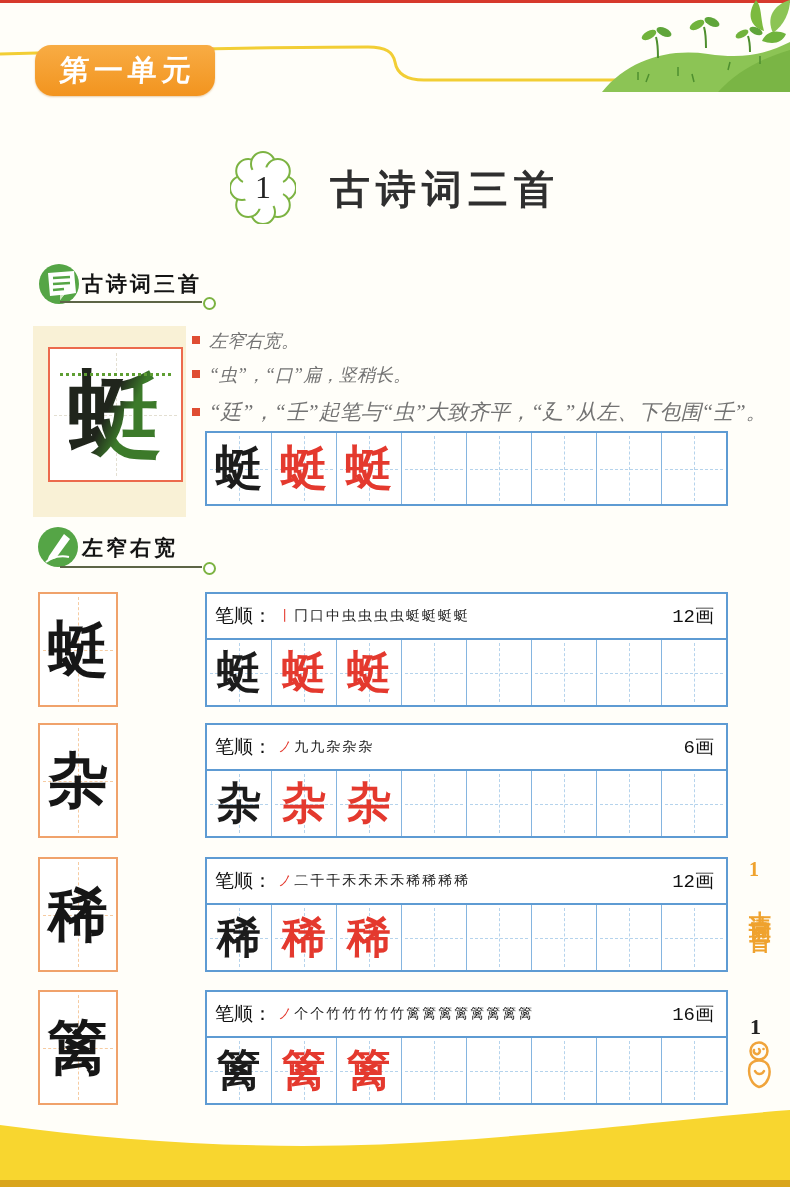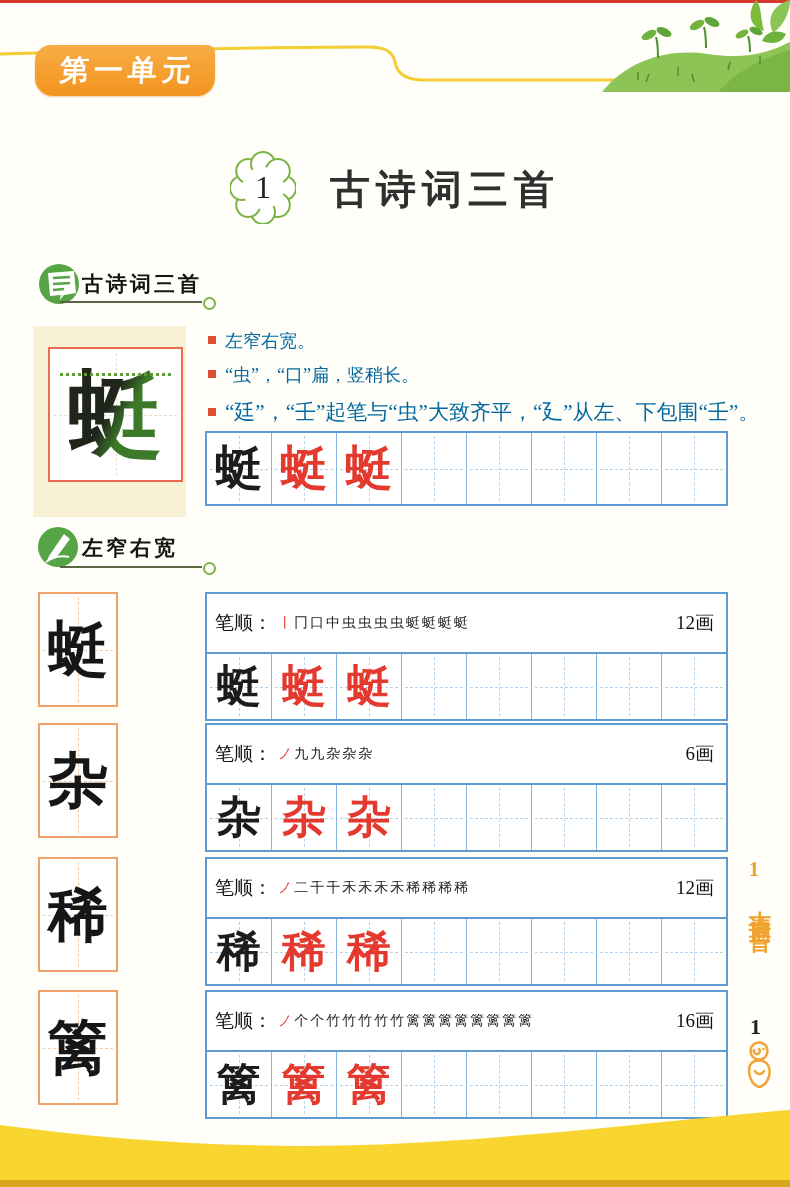--- a/index.html
+++ b/index.html
@@ -60,21 +60,21 @@
   .tips-square::after{content:"";position:absolute;top:50%;left:4px;right:4px;border-top:1px dashed #E3DFD2;}
   .guide-dots{position:absolute;left:10px;right:10px;top:24px;border-top:3px dotted #5E9E33;z-index:2;}
   .big-example{
     position:relative;z-index:1;font-size:94px;line-height:1;font-weight:600;
     background:linear-gradient(115deg,#20251c 42%,#3c7a2a 60%);
     -webkit-background-clip:text;background-clip:text;color:#24321F;
     -webkit-text-fill-color:transparent;
   }
   @supports not (background-clip:text){.big-example{color:#24321F;}}
 
-  .bullet{left:208px;white-space:nowrap;font-size:18px;color:#0369a1;}
+  .bullet{left:192px;white-space:nowrap;font-size:18px;color:#737373;font-style:italic;}
   .bullet.small{font-size:21px;}
   .bullet .marker{
     display:inline-block;width:8px;height:8px;background:#DF4D33;
     margin-right:9px;vertical-align:3px;
   }
   .bullet.b1{top:329px;} .bullet.b2{top:363px;} .bullet.b3{top:398px;}
 
   
   .pgrid{display:flex;background:#fff;border:2px solid #5E9BD3;}
   .tips-grid{left:205px;top:431px;width:519px;height:71px;}
@@ -82,21 +82,21 @@
   .pcell:first-child{border-left:none;}
   .pcell::before{content:"";position:absolute;left:50%;top:3px;bottom:3px;border-left:1px dashed #B5D3EC;}
   .pcell::after{content:"";position:absolute;top:50%;left:3px;right:3px;border-top:1px dashed #B5D3EC;}
   .pchar{position:relative;z-index:1;font-size:44px;line-height:1;font-weight:600;}
   .tips-grid .pchar{font-size:47px;}
   .ink-black{color:#1c1c1c;} .ink-red{color:#E4392E;}
 
   
   .prow{left:205px;width:519px;background:#fff;border:2px solid #5E9BD3;}
   .prow.r0{top:592px;} .prow.r1{top:723px;} .prow.r2{top:857px;} .prow.r3{top:990px;}
-  .rowbar{height:58px;display:flex;align-items:center;gap:6px;padding:0 12px 0 8px;}
+  .rowbar{height:44px;display:flex;align-items:center;gap:6px;padding:0 12px 0 8px;font-family:Liberation Mono, monospace;}
   .lbl-bishun{font-size:19px;color:#101010;white-space:nowrap;}
   .steps{flex:1;display:flex;gap:2px;align-items:center;overflow:hidden;}
   .step{font-size:14px;line-height:1;color:#222;white-space:nowrap;}
   .step-first{color:#E4392E;}
   .count{font-size:19px;color:#101010;white-space:nowrap;}
   .rowgrid{display:flex;height:65px;border-top:2px solid #5E9BD3;}
 
   .lsq{
     left:38px;width:76px;height:111px;border:2px solid #F0A26B;background:#fff;
     display:flex;align-items:center;justify-content:center;

